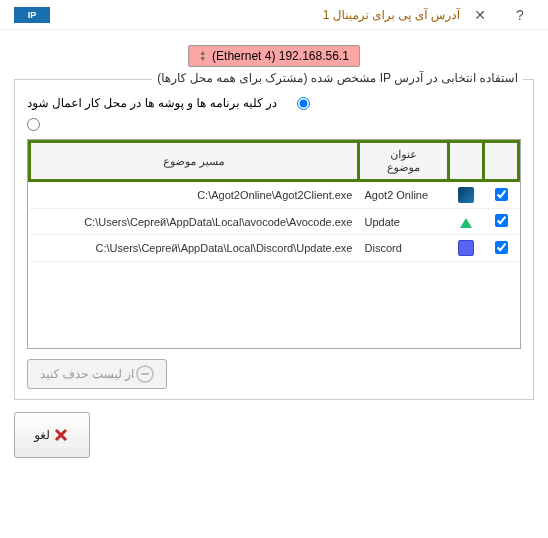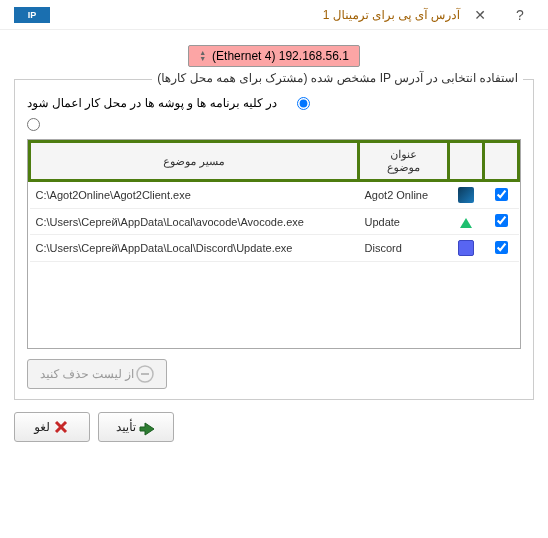--- a/index.html
+++ b/index.html
@@ -108,21 +108,21 @@
 td {
   border-bottom: 1px solid #eee;
   padding: 5px 6px;
   color: #333;
   font-size: 11px;
   vertical-align: middle;
 }
 td.check { text-align: center; width: 22px; }
 td.iconcell { text-align: center; width: 22px; }
 td.subject { text-align: left; width: 90px; }
-td.path { text-align: left; direction: ltr; }
+td.path { text-align: right; direction: ltr; }
 .app-icon { width: 16px; height: 16px; display: inline-block; vertical-align: middle; border-radius: 2px; }
 .app-icon.agot { background: linear-gradient(135deg,#0b3a5b,#1b7bbd); }
 .app-icon.avo {
   width: 0; height: 0;
   border-left: 6px solid transparent;
   border-right: 6px solid transparent;
   border-bottom: 10px solid #1fbf6f;
   border-radius: 0;
   display: inline-block;
 }
@@ -145,21 +145,21 @@
   font-family: inherit;
   font-size: 12px;
   color: #222;
   cursor: pointer;
 }
 .btn.disabled { color: #999; cursor: default; background:#f3f3f3; }
 .btn.disabled .bicon svg circle { stroke:#bbb; }
 .btn.disabled .bicon svg line { stroke:#bbb; }
 .bicon { width: 18px; height: 18px; display: inline-flex; align-items:center; justify-content:center; }
 .footer-row { display:flex; gap:8px; justify-content:flex-end; margin-top:12px; direction: rtl; }
-.footer-row .btn { padding: 5px 16px; min-width: 76px; justify-content: center; }
+.footer-row .btn { padding: 13px 16px; min-width: 76px; justify-content: center; }
 </style>
 </head>
 <body>
 
 <div class="titlebar">
   <div class="ctrls">
     <div class="ctrl">✕</div>
     <div class="ctrl">?</div>
   </div>
   <span class="title">آدرس آی پی برای ترمینال 1</span>
@@ -232,28 +232,20 @@
         </span>
         <span>از لیست حذف کنید</span>
       </button>
     </div>
   </div>
 
   <div class="footer-row">
     <button class="btn">
       <span class="bicon">
         <svg width="18" height="18">
-            <path d="M2 9 L7 9 L7 5 L16 11 L7 17 L7 13 L2 13 Z" fill="#2e7d32" stroke="#1b5e20"></path>
-          </svg>
-      </span>
-      <span>تأیید</span>
-    </button>
-    <button class="btn">
-      <span class="bicon">
-        <svg width="18" height="18">
             <line x1="4" y1="4" x2="14" y2="14" stroke="#c62828" stroke-width="3"></line>
             <line x1="14" y1="4" x2="4" y2="14" stroke="#c62828" stroke-width="3"></line>
           </svg>
       </span>
       <span>لغو</span>
     </button>
   </div>
 </div>
 
 </body></html>

